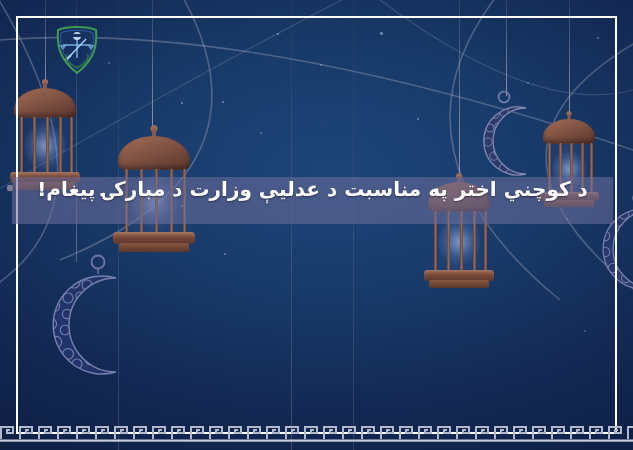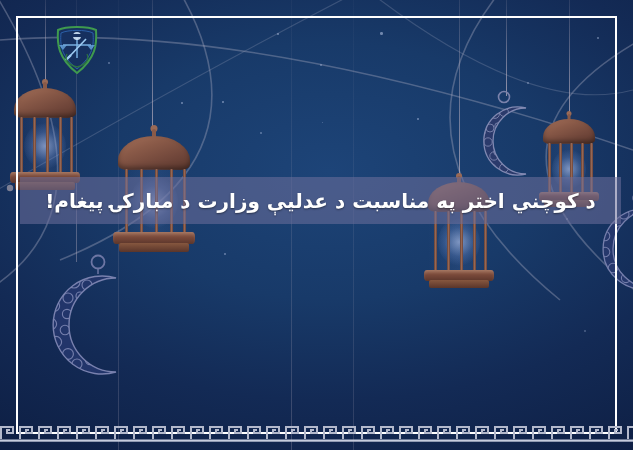--- a/index.html
+++ b/index.html
@@ -115,27 +115,27 @@
     box-sizing: border-box;
     pointer-events: none;
   }
 
   
   #logo { position: absolute; left: 52px; top: 24px; width: 50px; height: 52px; }
 
   
   #banner {
     position: absolute;
-    left: 20px;
+    left: 12px;
     top: 177px;
     width: 601px;
     height: 47px;
     background: rgba(108,110,156,.56);
     display: flex;
-    align-items: center;
+    align-items: flex-start;
     justify-content: center;
     box-sizing: border-box;
     padding: 0 14px;
   }
   #banner-text {
     direction: rtl;
     unicode-bidi: bidi-override;
     color: #ffffff;
     font-size: 20px;
     font-weight: 700;

